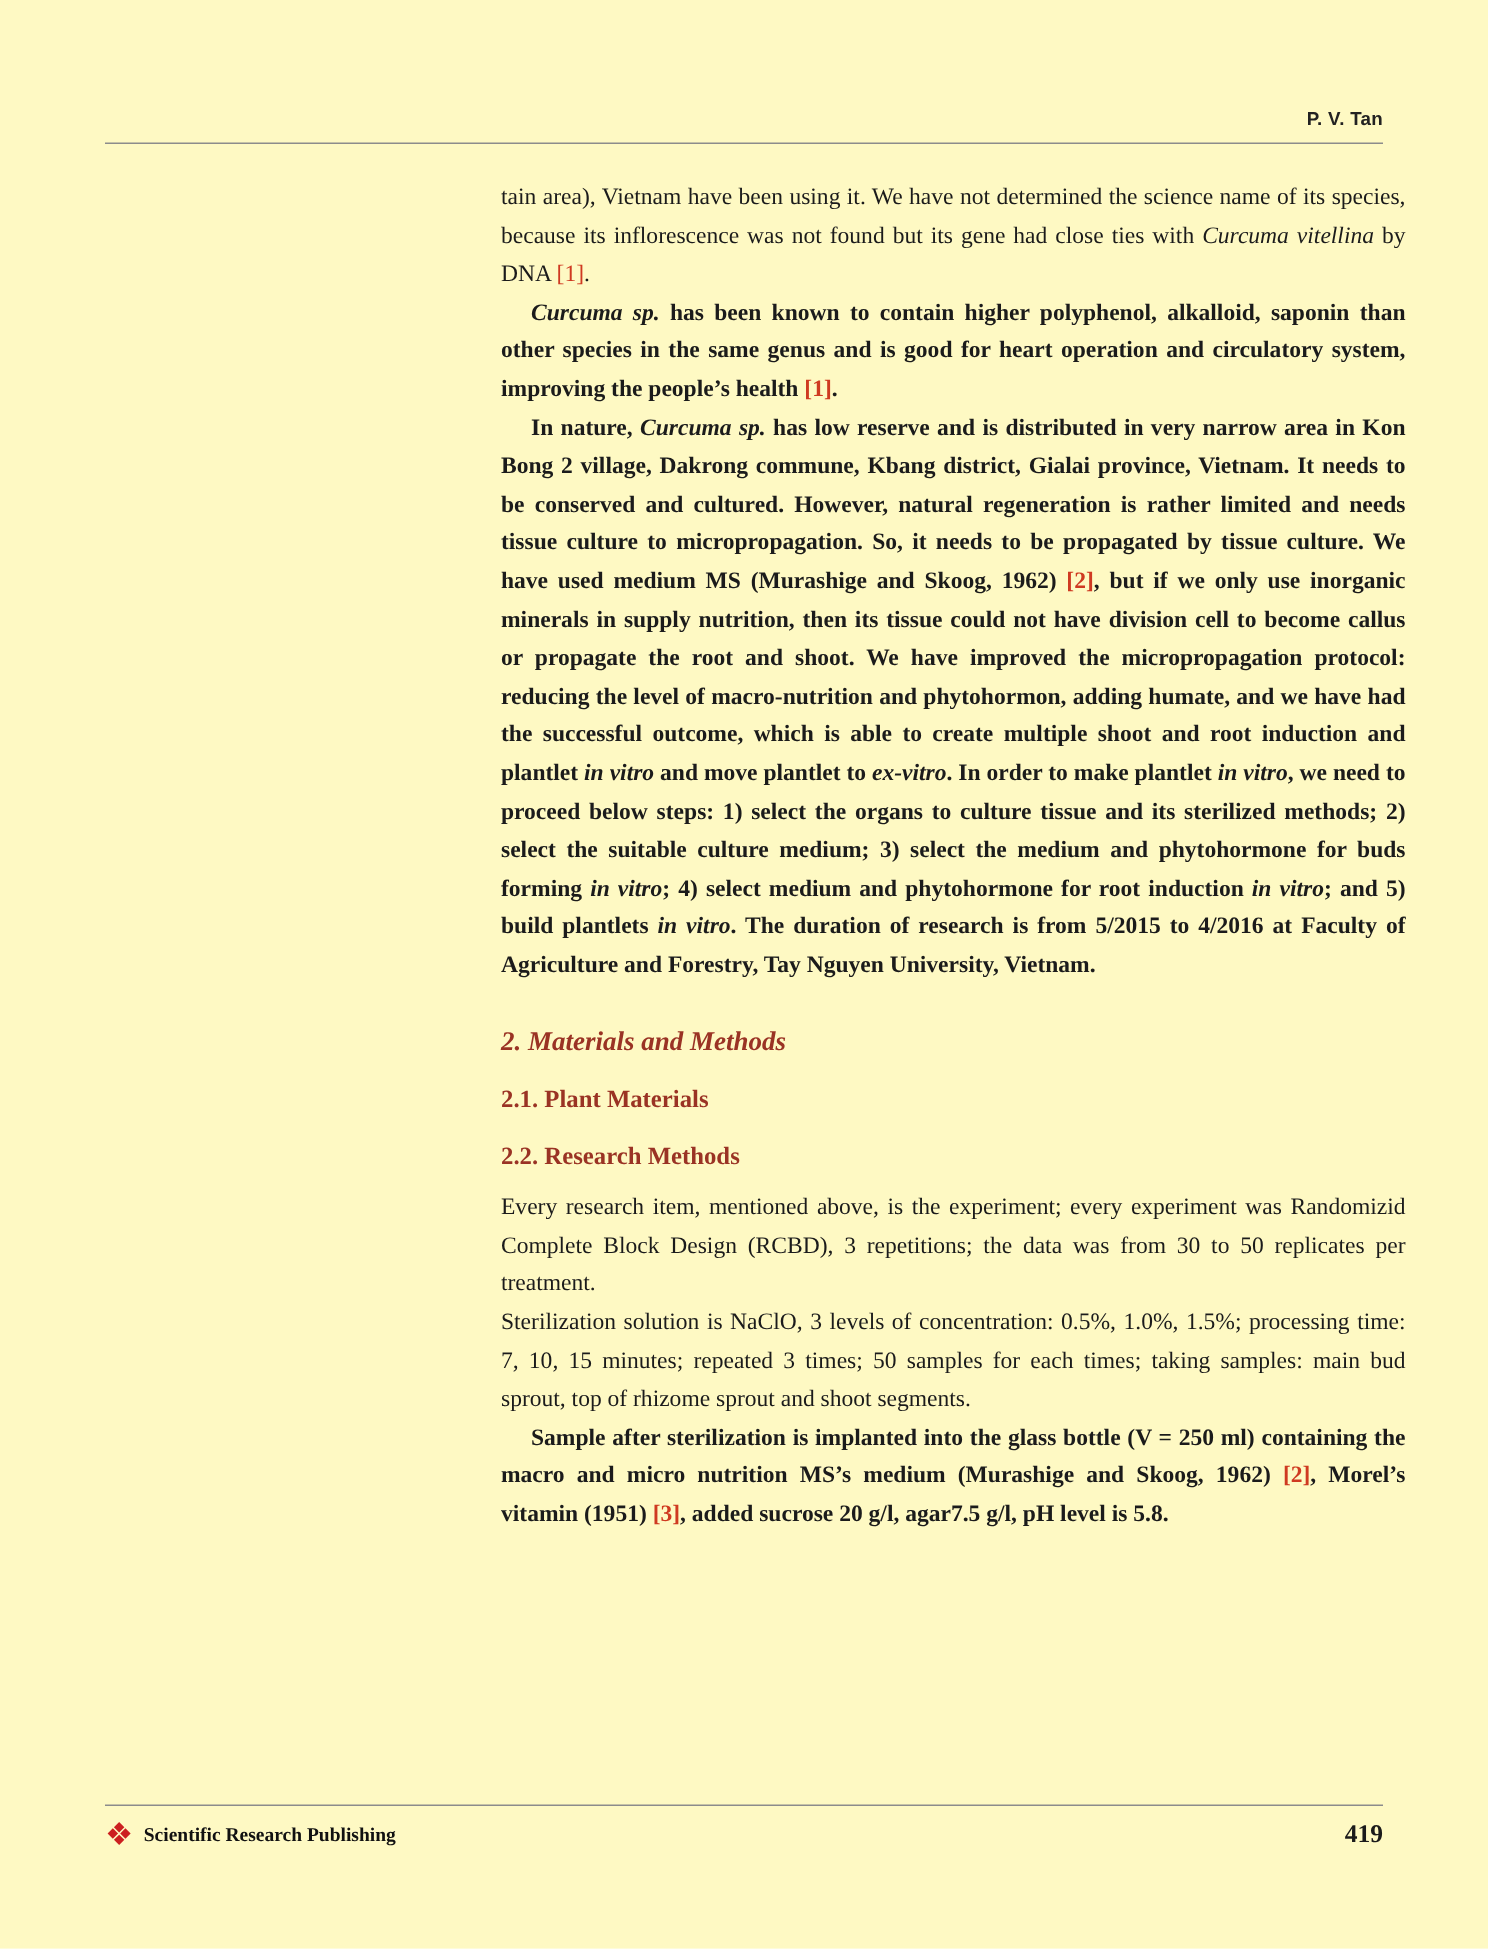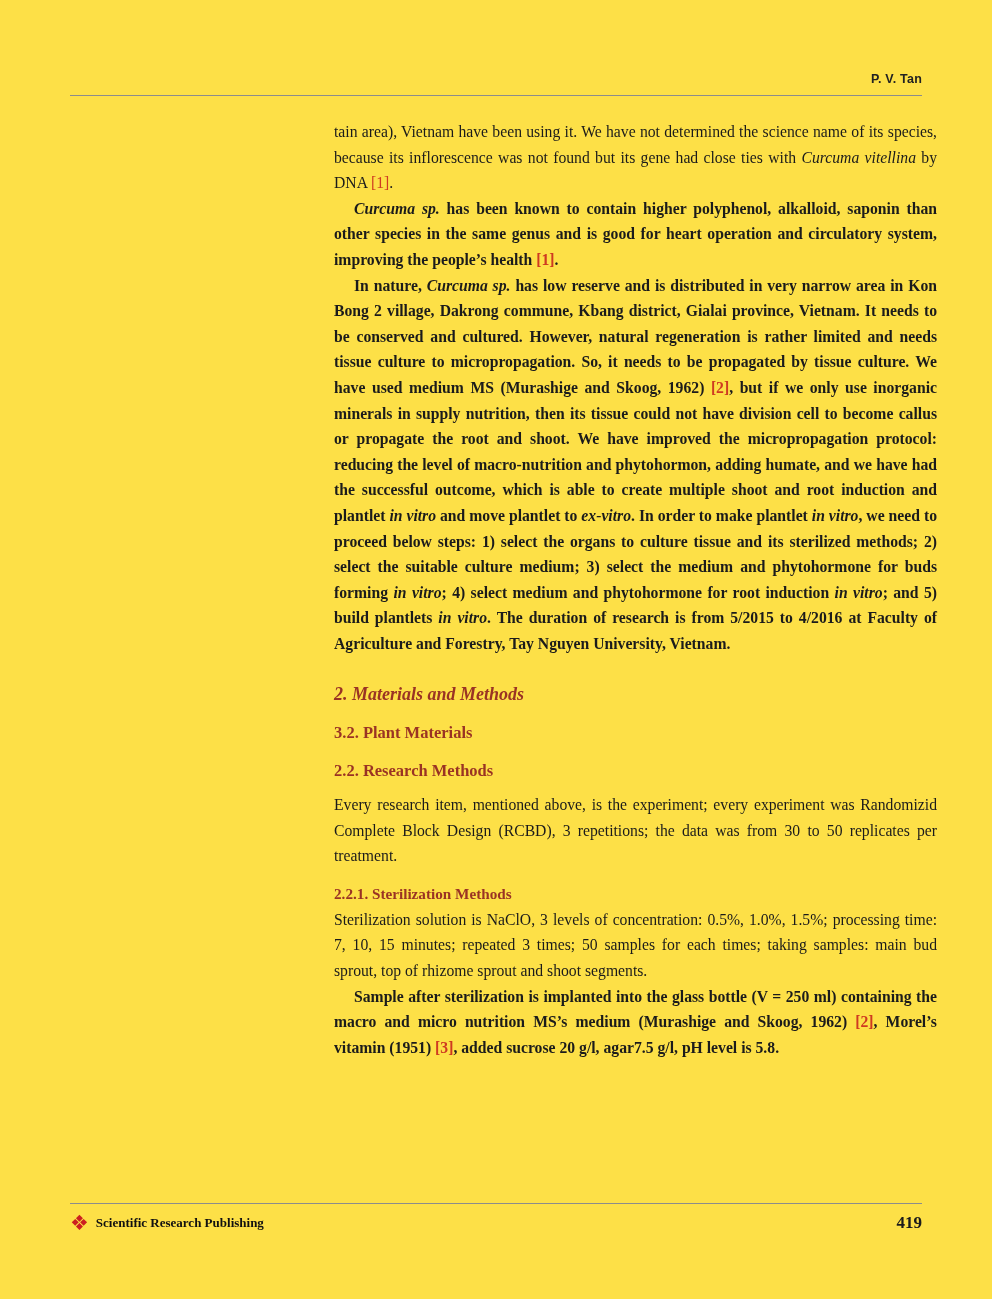--- a/index.html
+++ b/index.html
@@ -4,21 +4,21 @@
 <style>
   * { margin: 0; padding: 0; box-sizing: border-box; }
   html, body { background: #ffffff; }
   body {
     width: 992px; height: 1299px;
     font-family: "Liberation Serif", serif;
     color: #1b1b1b;
     position: relative;
     overflow: hidden;
   }
-  .page { position: relative; width: 992px; height: 1299px; background: #fde047; }
+  .page { position: relative; width: 992px; height: 1299px; background: #fef9c3; }
 
   
   .header { position: absolute; top: 0; left: 70px; right: 70px; }
   .author {
     text-align: right;
     font-family: "Liberation Sans", sans-serif;
     font-weight: bold;
     font-size: 12.5px;
     color: #222;
     padding-top: 72px;
@@ -106,24 +106,23 @@
     <div class="author">P. V. Tan</div>
     <div class="header-rule"></div>
   </div>
 
   <div class="content">
 
   <p class="body-para"><span>tain area), Vietnam have been using it. We have not determined the science name of its species, because its inflorescence was not found but its gene had close ties with </span><span class="it">Curcuma vitellina</span><span> by DNA </span><span class="cite">[1]</span><span>.</span></p>
       <p class="body-para indent"><span class="it">Curcuma sp.</span><span> has been known to contain higher polyphenol, alkalloid, saponin than other species in the same genus and is good for heart operation and circulatory system, improving the people’s health </span><span class="cite">[1]</span><span>.</span></p>
       <p class="body-para indent"><span>In nature, </span><span class="it">Curcuma sp.</span><span> has low reserve and is distributed in very narrow area in Kon Bong 2 village, Dakrong commune, Kbang district, Gialai province, Vietnam. It needs to be conserved and cultured. However, natural regeneration is rather limited and needs tissue culture to micropropagation. So, it needs to be propagated by tissue culture. We have used medium MS (Murashige and Skoog, 1962) </span><span class="cite">[2]</span><span>, but if we only use inorganic minerals in supply nutrition, then its tissue could not have division cell to become callus or propagate the root and shoot. We have improved the micropropagation protocol: reducing the level of macro-nutrition and phytohormon, adding humate, and we have had the successful outcome, which is able to create multiple shoot and root induction and plantlet </span><span class="it">in vitro</span><span> and move plantlet to </span><span class="it">ex-vitro</span><span>. In order to make plantlet </span><span class="it">in vitro</span><span>, we need to proceed below steps: 1) select the organs to culture tissue and its sterilized methods; 2) select the suitable culture medium; 3) select the medium and phytohormone for buds forming </span><span class="it">in vitro</span><span>; 4) select medium and phytohormone for root induction </span><span class="it">in vitro</span><span>; and 5) build plantlets </span><span class="it">in vitro</span><span>. The duration of research is from 5/2015 to 4/2016 at Faculty of Agriculture and Forestry, Tay Nguyen University, Vietnam.</span></p>
       <div class="h1">2. Materials and Methods</div>
-      <div class="h2">3.2. Plant Materials</div>
+      <div class="h2">2.1. Plant Materials</div>
       <div class="h2">2.2. Research Methods</div>
       <p class="body-para"><span>Every research item, mentioned above, is the experiment; every experiment was Randomizid Complete Block Design (RCBD), 3 repetitions; the data was from 30 to 50 replicates per treatment.</span></p>
-      <div class="h3">2.2.1. Sterilization Methods</div>
       <p class="body-para"><span>Sterilization solution is NaClO, 3 levels of concentration: 0.5%, 1.0%, 1.5%; processing time: 7, 10, 15 minutes; repeated 3 times; 50 samples for each times; taking samples: main bud sprout, top of rhizome sprout and shoot segments.</span></p>
       <p class="body-para indent"><span>Sample after sterilization is implanted into the glass bottle (V = 250 ml) containing the macro and micro nutrition MS’s medium (Murashige and Skoog, 1962) </span><span class="cite">[2]</span><span>, Morel’s vitamin (1951) </span><span class="cite">[3]</span><span>, added sucrose 20 g/l, agar7.5 g/l, pH level is 5.8.</span></p>
     </div>
 
   <div class="footer">
     <div class="footer-rule"></div>
     <div class="footer-inner">
       <div class="logo-wrap">
         <span class="logo-icon">❖</span>
         <span class="publisher">Scientific Research Publishing</span>

